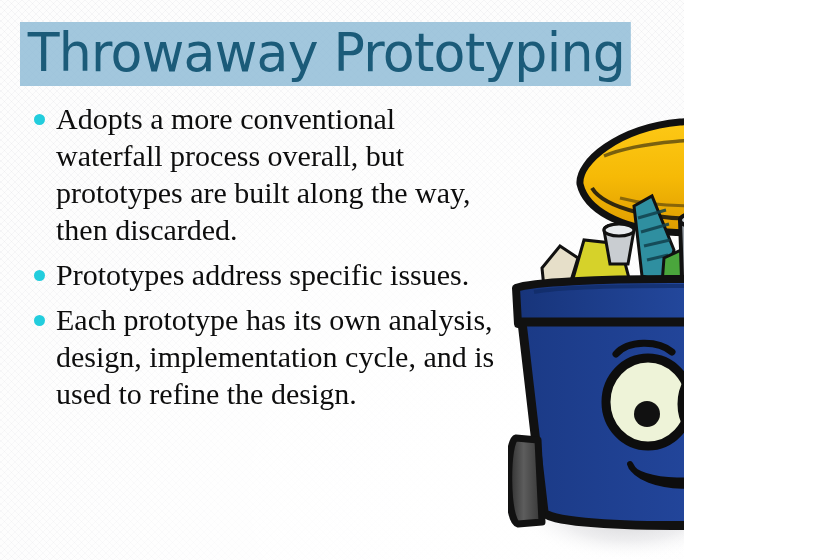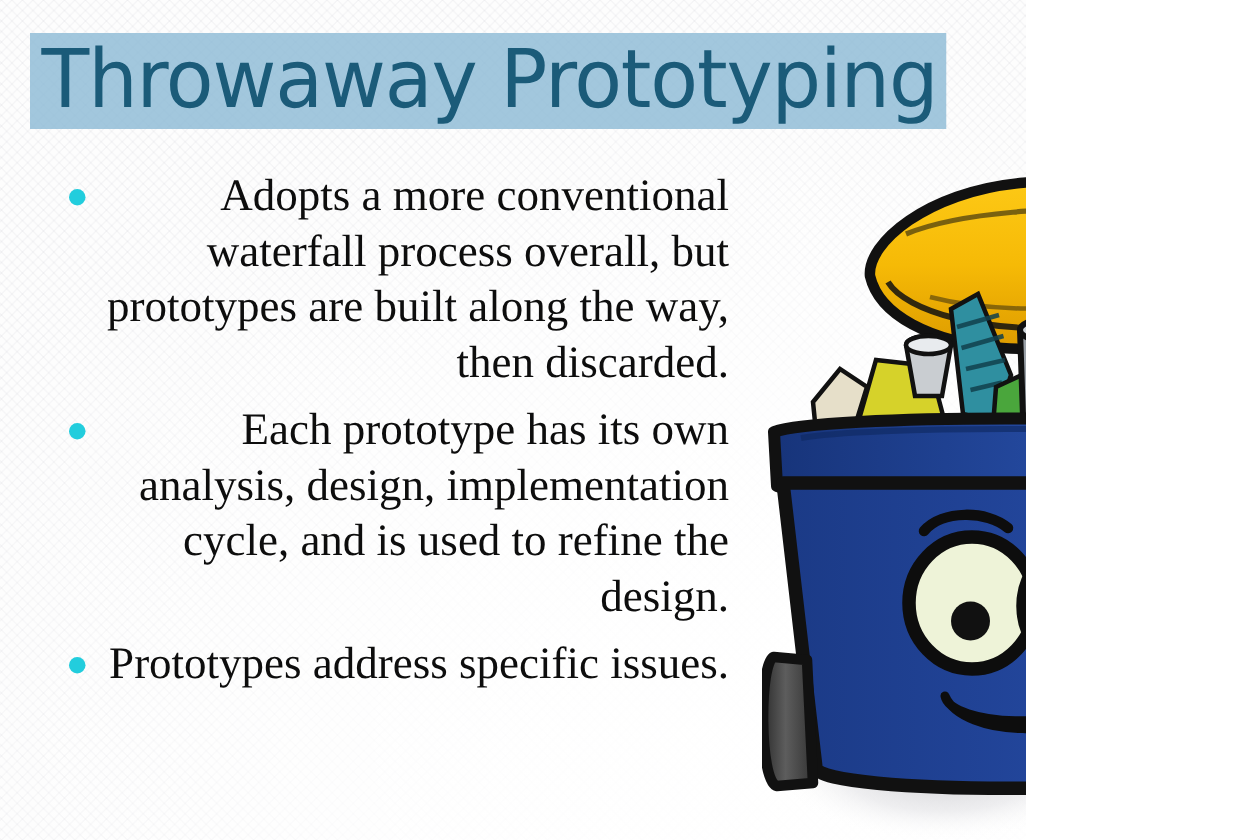--- a/index.html
+++ b/index.html
@@ -73,23 +73,22 @@
   
   .body {
     position: absolute;
     left: 26px;
     top: 100px;
     width: 472px;
     z-index: 6;
   }
   ul.bullets {
     list-style: none;
-    margin: 12px;
+    margin: 0;
     padding: 0;
-    text-align: right;
   }
   li.bullet {
     position: relative;
     padding-left: 30px;
     margin-bottom: 8px;
     font-family: "Liberation Serif", serif;
     font-size: 30px;
     line-height: 37px;
     color: #0d0d0d;
   }
@@ -125,25 +124,25 @@
   </div>
 
   <div class="body">
     <ul class="bullets">
       <li class="bullet">
         <span class="dot"></span>
         <span>Adopts a more conventional waterfall process overall, but prototypes are built along the way, then discarded.</span>
       </li>
       <li class="bullet">
         <span class="dot"></span>
-        <span>Each prototype has its own analysis, design, implementation cycle, and is used to refine the design.</span>
+        <span>Prototypes address specific issues.</span>
       </li>
       <li class="bullet">
         <span class="dot"></span>
-        <span>Prototypes address specific issues.</span>
+        <span>Each prototype has its own analysis, design, implementation cycle, and is used to refine the design.</span>
       </li>
     </ul>
   </div>
 
   <div class="bin-art">
     <svg width="324" height="468" viewBox="0 0 324 468" xmlns="http://www.w3.org/2000/svg">
       <defs>
         <linearGradient id="binBody" x1="0" y1="0" x2="1" y2="0">
           <stop offset="0%" stop-color="#1b3a86"></stop>
           <stop offset="55%" stop-color="#22459a"></stop>

